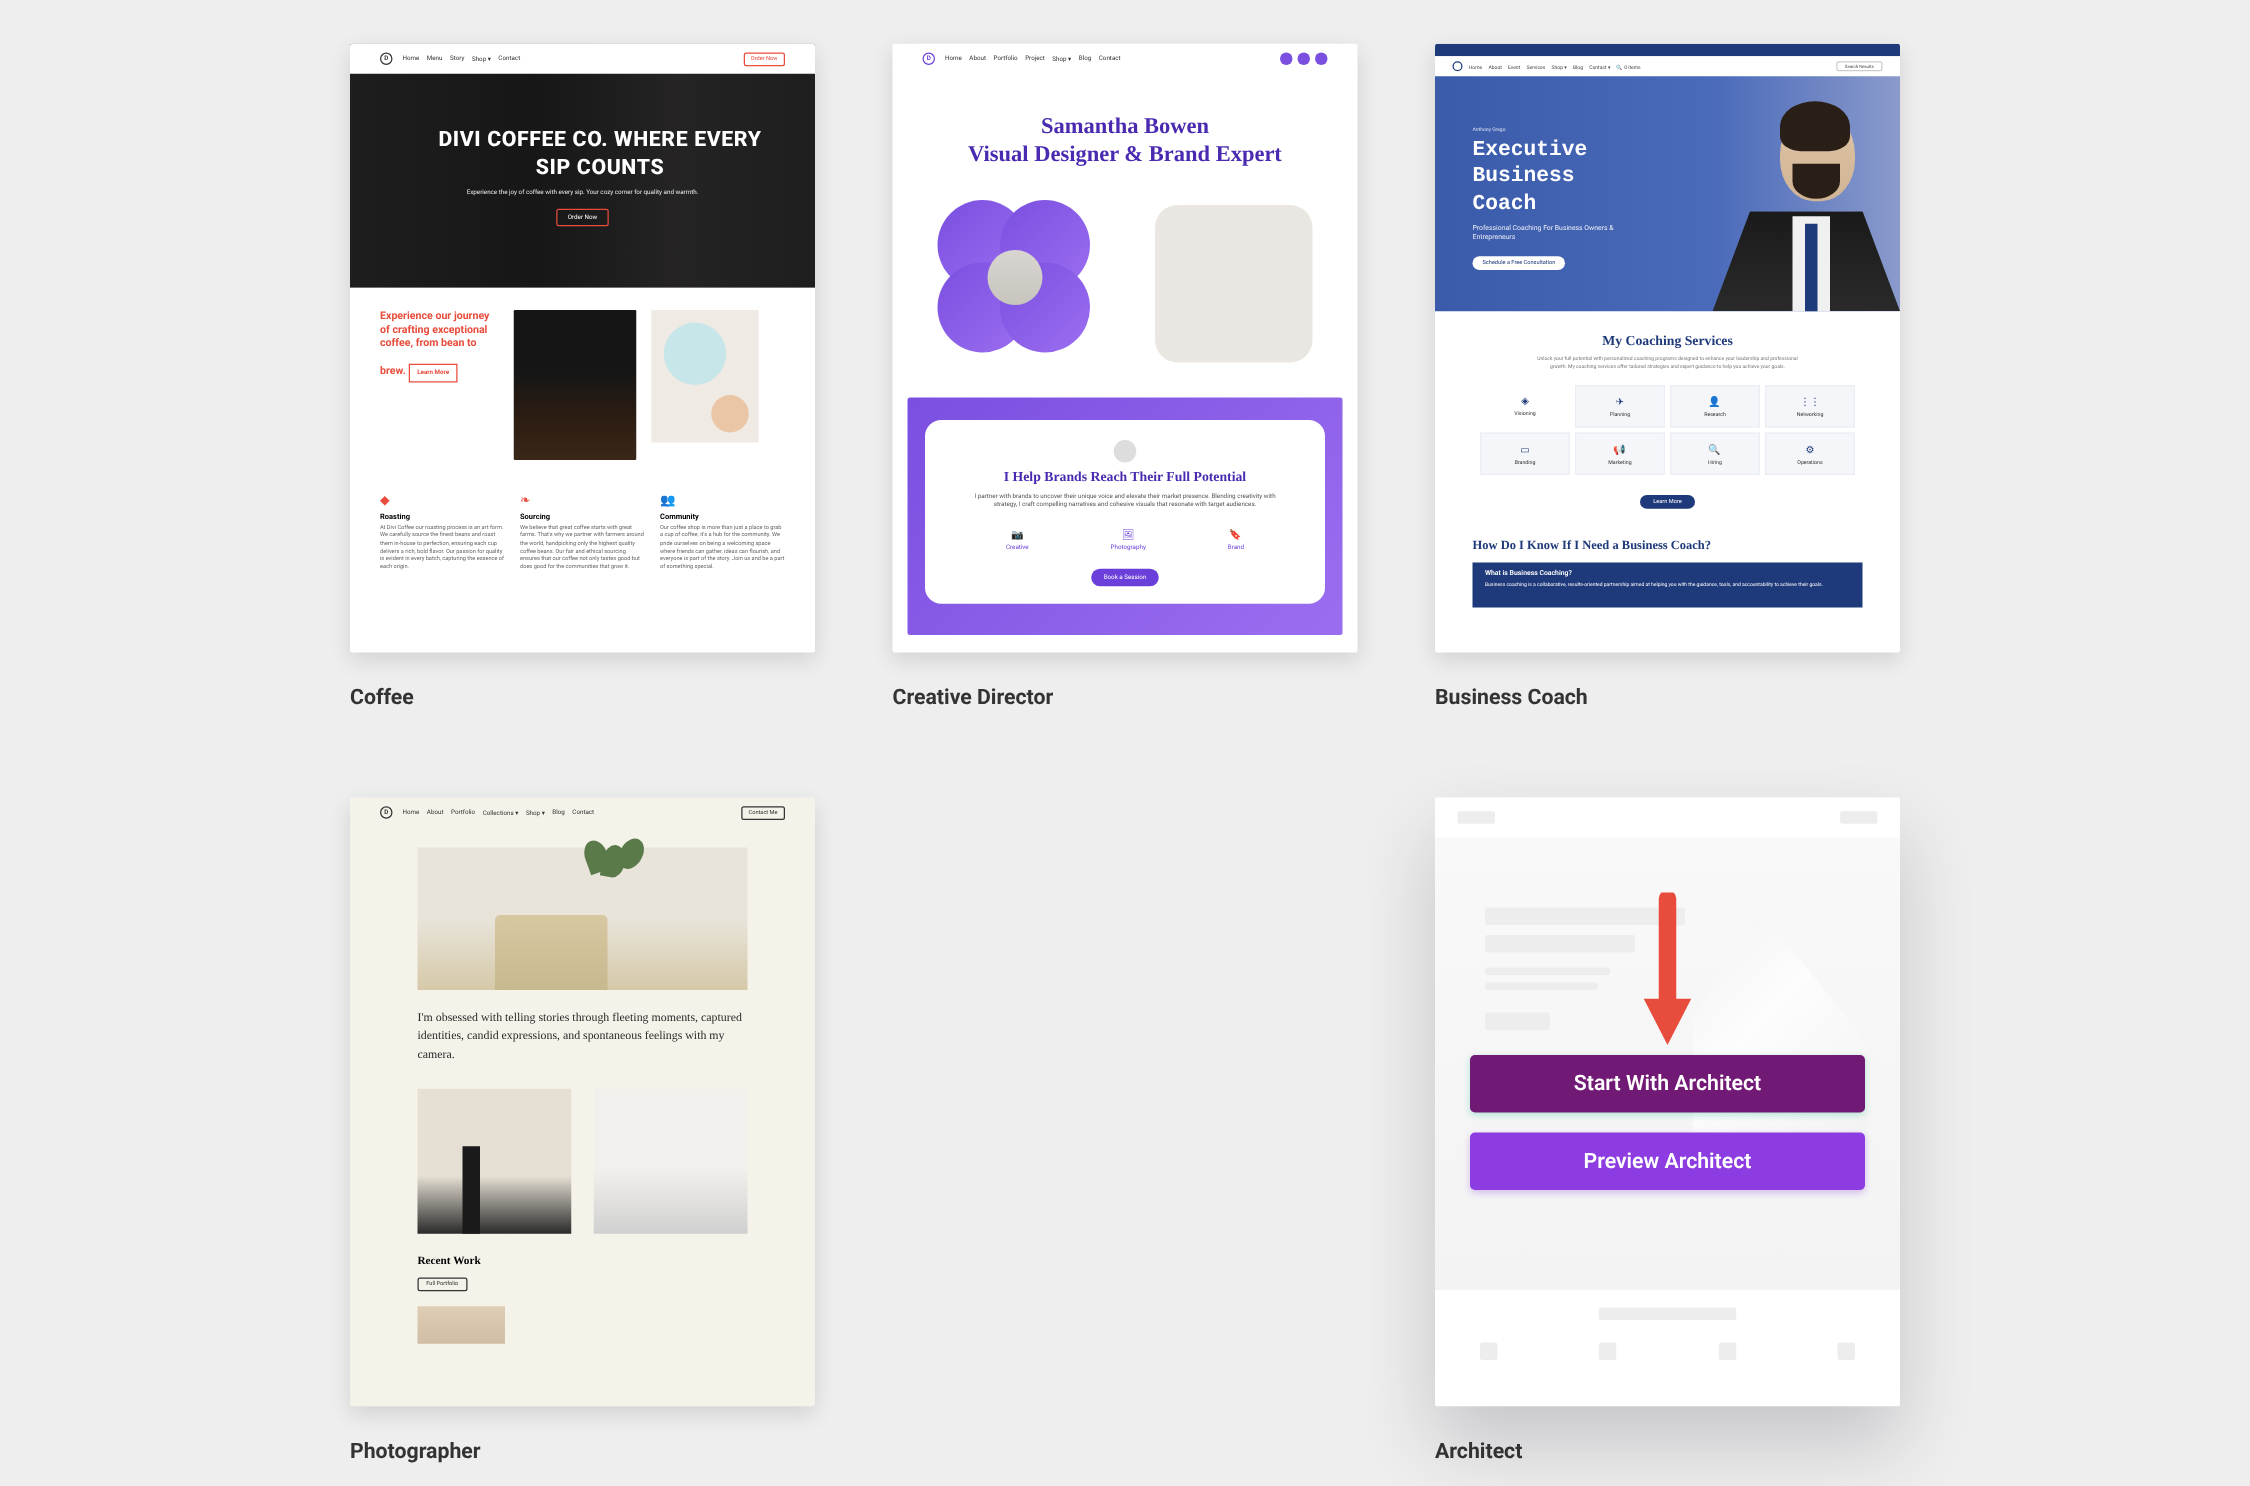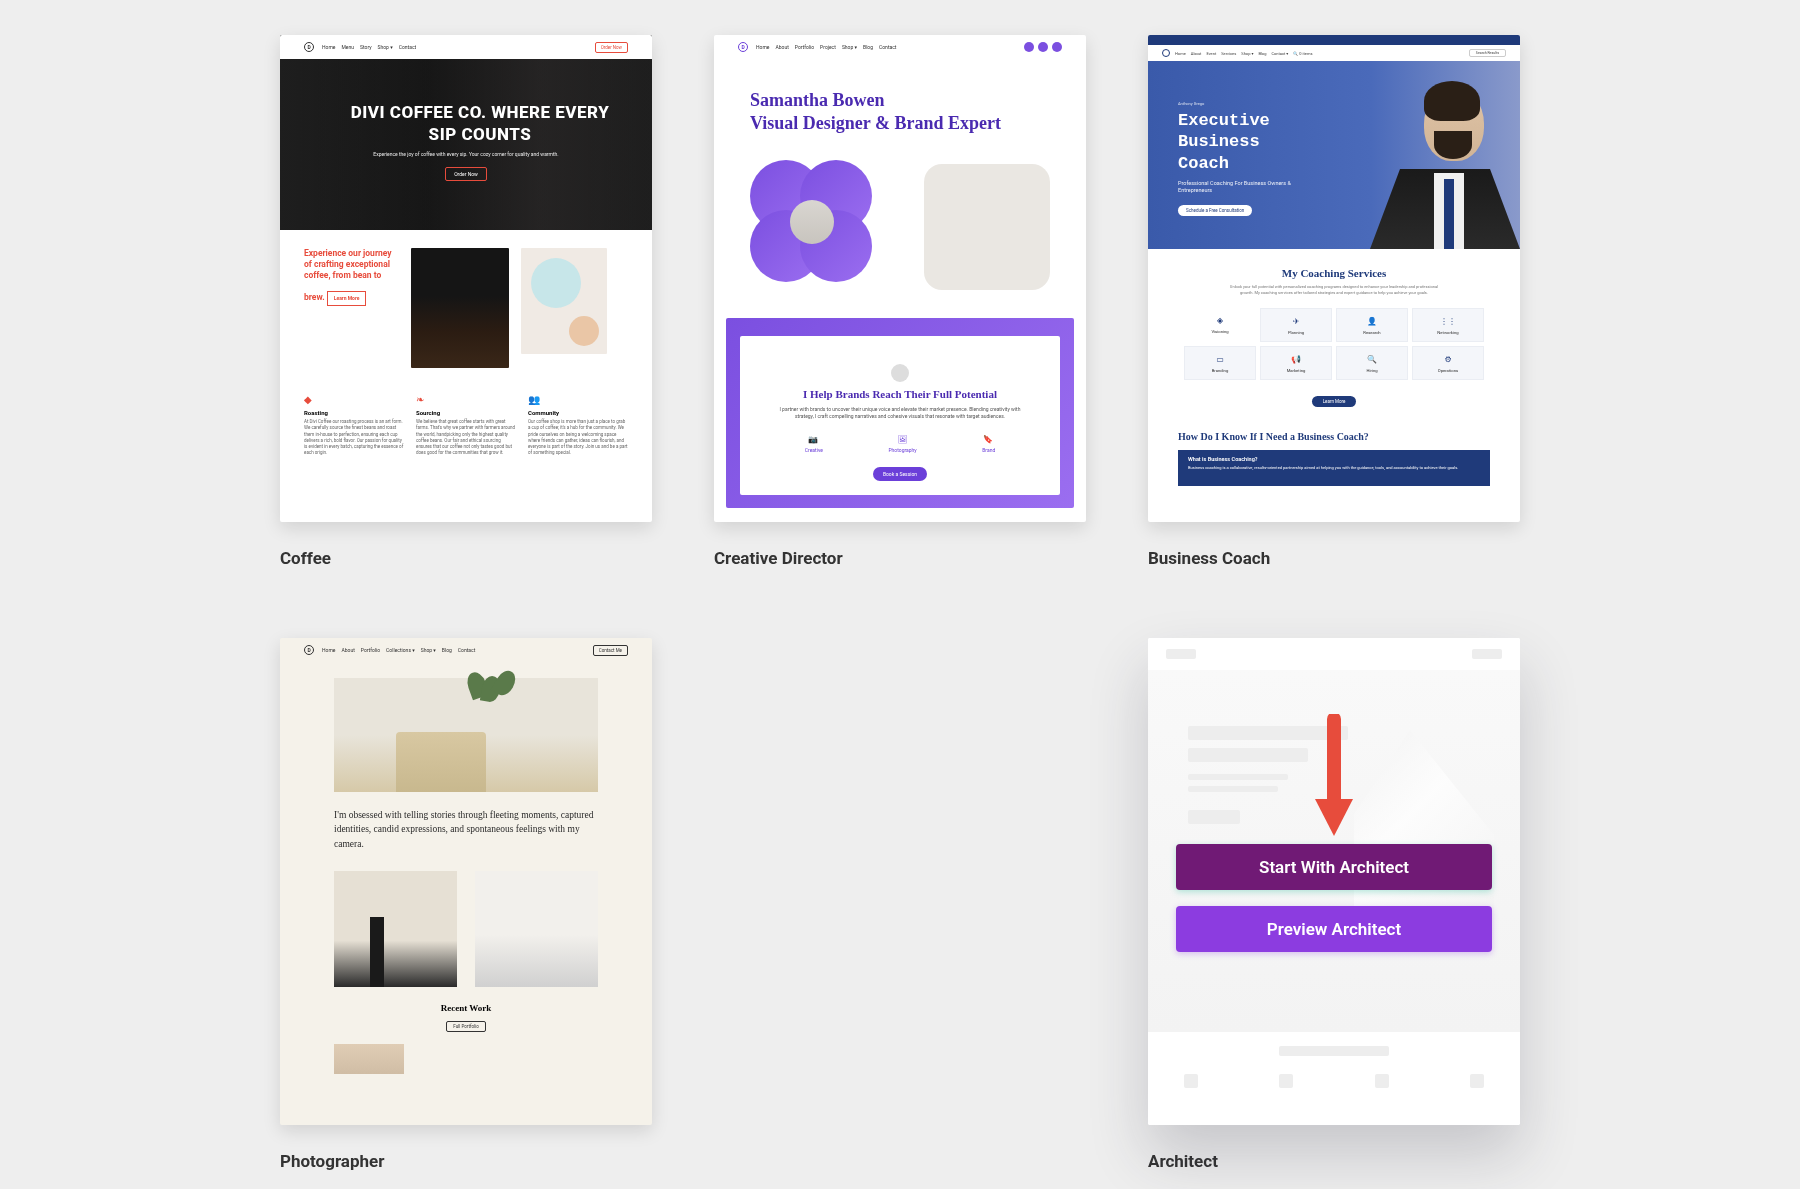--- a/index.html
+++ b/index.html
@@ -90,21 +90,21 @@
   .creative .blob span:nth-child(3){left:0;top:50px;}
   .creative .blob span:nth-child(4){left:50px;top:50px;}
   .creative .blob .cut { position:absolute; left:40px; top:40px; width:44px; height:44px; background:#fff; border-radius:50%; background:linear-gradient(#d9d6d1,#c8c4be);}
   .creative .wavy { position:absolute; right:0; top:4px; width:126px; height:126px; background:#eae7e2; border-radius:18px;}
   .creative .panel {
     margin:8px 12px 0; padding:18px 14px 14px; height:190px;
     background:linear-gradient(135deg,#7b4fe0 0%, #9b6ef0 100%);
     border-radius:2px; position:relative;
   }
   .creative .panel .inner {
-    background:#fff; border-radius:2px; padding:28px 14px 14px; text-align:center;
+    background:#fff; border-radius:13px; padding:16px 14px 14px; text-align:center;
   }
   .creative .panel .avatar { width:18px; height:18px; border-radius:50%; background:#ddd; margin:0 auto 6px;}
   .creative .panel h2 { font-family:Georgia, serif; color:#4a2ab0; font-size:11px; font-weight:600;}
   .creative .panel .pp { font-size:5px; color:#555; margin-top:6px; line-height:1.5; padding:0 18px;}
   .creative .panel .icons { display:flex; justify-content:space-around; margin-top:14px; padding:0 18px;}
   .creative .panel .icons div { font-size:5px; color:#6b3fd9; display:flex; flex-direction:column; align-items:center; gap:3px;}
   .creative .panel .icons .ic { font-size:8px;}
   .creative .panel .pill { margin:14px auto 0; background:#6b3fd9; color:#fff; font-size:5px; padding:4px 10px; border-radius:10px; display:inline-block;}
 
   
@@ -168,21 +168,21 @@
   .photog .byline { display:flex; align-items:center; justify-content:space-between; padding:12px 54px 0;}
   .photog .byline .who { display:flex; align-items:center; gap:6px;}
   .photog .byline .av { width:14px; height:14px; border-radius:50%; background:#c2b8a0;}
   .photog .byline .nm { font-family:Georgia,serif; font-size:7px;}
   .photog .byline .tag { font-size:4px; color:#888;}
   .photog .byline .btn-outline { border:1px solid #333; color:#333; padding:2px 6px; font-size:4.5px; border-radius:2px;}
   .photog .pair { display:flex; gap:18px; padding:20px 54px 0;}
   .photog .pair .p1 { flex:1; height:116px; background:linear-gradient(#e6e0d4 60%, #2a2a2a); position:relative;}
   .photog .pair .p1::after { content:""; position:absolute; left:36px; bottom:0; width:14px; height:70px; background:#1a1a1a;}
   .photog .pair .p2 { flex:1; height:116px; background:linear-gradient(#f2f0ec 55%, #d0d0d0);}
-  .photog .recent { padding:16px 54px 0;text-align:center;}
+  .photog .recent { padding:16px 54px 0;}
   .photog .recent h3 { font-family:Georgia,serif; font-size:9px;}
   .photog .recent .btn-outline { border:1px solid #333; color:#333; padding:2px 6px; font-size:4.5px; border-radius:2px; display:inline-block; margin-top:6px;}
   .photog .strip { height:30px; margin:12px 0 0 54px; width:70px; background:linear-gradient(#e0cdb5,#d0bda5);}
 
   
   .architect .thumb {
     box-shadow: 0 30px 60px rgba(40,40,60,0.2);
   }
   .architect .ghost {
     position:absolute; inset:0;
@@ -299,21 +299,21 @@
             <span>Contact</span>
           </span>
         </div>
         <span class="dots">
             <span></span>
             <span></span>
             <span></span>
           </span>
       </div>
       <div class="hero2">
-        <h1 style="white-space:pre-line;">Samantha Bowen
+        <h1 style="white-space:pre-line;text-align:center;">Samantha Bowen
 Visual Designer &amp; Brand Expert</h1>
       </div>
       <div class="shapes">
         <div class="blob">
             <span></span>
             <span></span>
             <span></span>
             <span></span>
             <span class="cut"></span>
           </div>

